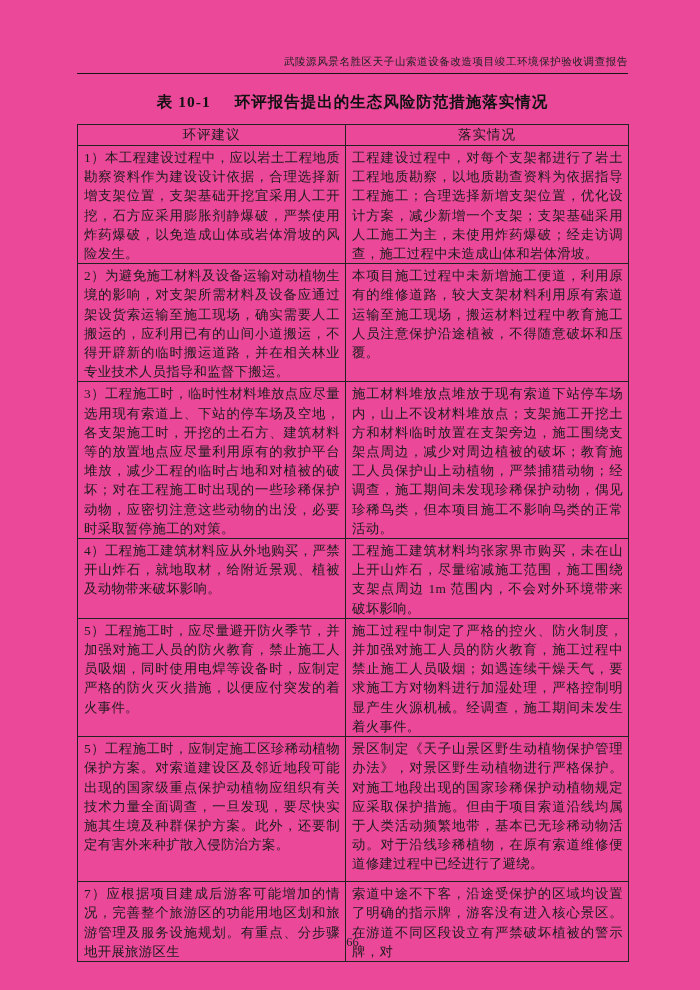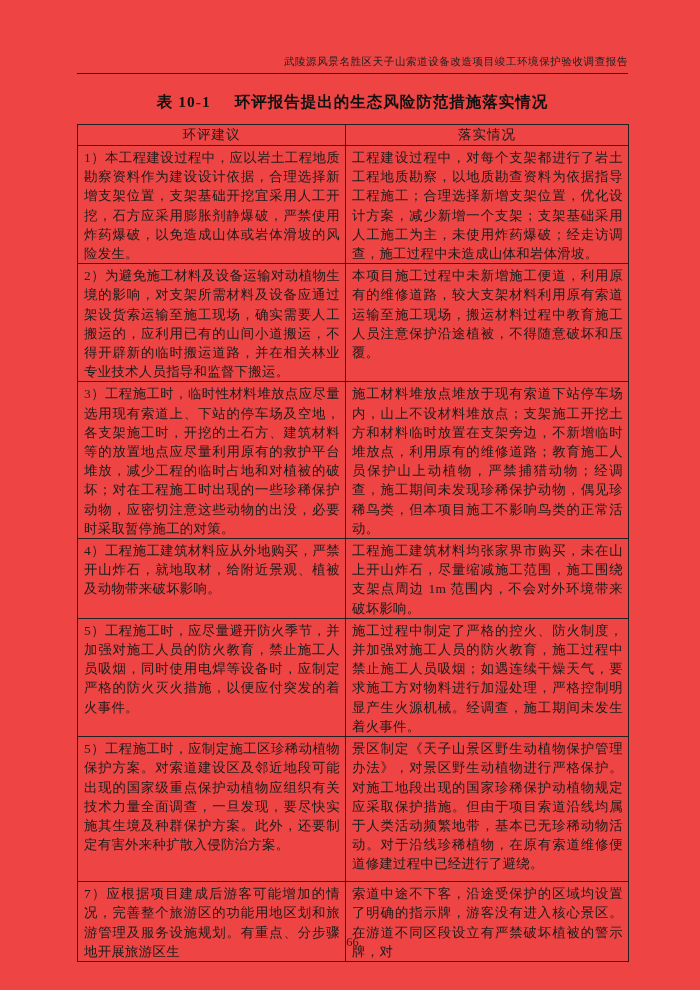--- a/index.html
+++ b/index.html
@@ -1,20 +1,20 @@
 <!DOCTYPE html>
 <html><head>
 <meta charset="utf-8">
 <style>
   html, body { margin: 0; padding: 0; background: #ffffff; }
   .page {
     position: relative;
     width: 700px;
     height: 990px;
-    background: #ef4444;
+    background: #ec4899;
     box-sizing: border-box;
     padding: 55px 72px 0 77px;
     font-family: "Liberation Serif", "DejaVu Sans", serif;
     color: #1c1c1c;
     overflow: hidden;
   }
   .doc-header {
     text-align: right;
     font-size: 10.5px;
     letter-spacing: 0.6px;
@@ -113,21 +113,21 @@
       <tr class="r1">
         <td>1）本工程建设过程中，应以岩土工程地质勘察资料作为建设设计依据，合理选择新增支架位置，支架基础开挖宜采用人工开挖，石方应采用膨胀剂静爆破，严禁使用炸药爆破，以免造成山体或岩体滑坡的风险发生。</td>
         <td>工程建设过程中，对每个支架都进行了岩土工程地质勘察，以地质勘查资料为依据指导工程施工；合理选择新增支架位置，优化设计方案，减少新增一个支架；支架基础采用人工施工为主，未使用炸药爆破；经走访调查，施工过程中未造成山体和岩体滑坡。</td>
       </tr>
       <tr class="r2">
         <td>2）为避免施工材料及设备运输对动植物生境的影响，对支架所需材料及设备应通过架设货索运输至施工现场，确实需要人工搬运的，应利用已有的山间小道搬运，不得开辟新的临时搬运道路，并在相关林业专业技术人员指导和监督下搬运。</td>
         <td>本项目施工过程中未新增施工便道，利用原有的维修道路，较大支架材料利用原有索道运输至施工现场，搬运材料过程中教育施工人员注意保护沿途植被，不得随意破坏和压覆。</td>
       </tr>
       <tr class="r3">
         <td>3）工程施工时，临时性材料堆放点应尽量选用现有索道上、下站的停车场及空地，各支架施工时，开挖的土石方、建筑材料等的放置地点应尽量利用原有的救护平台堆放，减少工程的临时占地和对植被的破坏；对在工程施工时出现的一些珍稀保护动物，应密切注意这些动物的出没，必要时采取暂停施工的对策。</td>
-        <td>施工材料堆放点堆放于现有索道下站停车场内，山上不设材料堆放点；支架施工开挖土方和材料临时放置在支架旁边，不新增临时堆放点，利用原有的维修道路；教育施工人员保护山上动植物，严禁捕猎动物；经调查，施工期间未发现珍稀保护动物，偶见珍稀鸟类，但本项目施工不影响鸟类的正常活动。</td>
+        <td>施工材料堆放点堆放于现有索道下站停车场内，山上不设材料堆放点；支架施工开挖土方和材料临时放置在支架旁边，施工围绕支架点周边，减少对周边植被的破坏；教育施工人员保护山上动植物，严禁捕猎动物；经调查，施工期间未发现珍稀保护动物，偶见珍稀鸟类，但本项目施工不影响鸟类的正常活动。</td>
       </tr>
       <tr class="r4">
         <td>4）工程施工建筑材料应从外地购买，严禁开山炸石，就地取材，给附近景观、植被及动物带来破坏影响。</td>
         <td>工程施工建筑材料均张家界市购买，未在山上开山炸石，尽量缩减施工范围，施工围绕支架点周边 1m 范围内，不会对外环境带来破坏影响。</td>
       </tr>
       <tr class="r5">
         <td>5）工程施工时，应尽量避开防火季节，并加强对施工人员的防火教育，禁止施工人员吸烟，同时使用电焊等设备时，应制定严格的防火灭火措施，以便应付突发的着火事件。</td>
         <td>施工过程中制定了严格的控火、防火制度，并加强对施工人员的防火教育，施工过程中禁止施工人员吸烟；如遇连续干燥天气，要求施工方对物料进行加湿处理，严格控制明显产生火源机械。经调查，施工期间未发生着火事件。</td>
       </tr>
       <tr class="r6">

